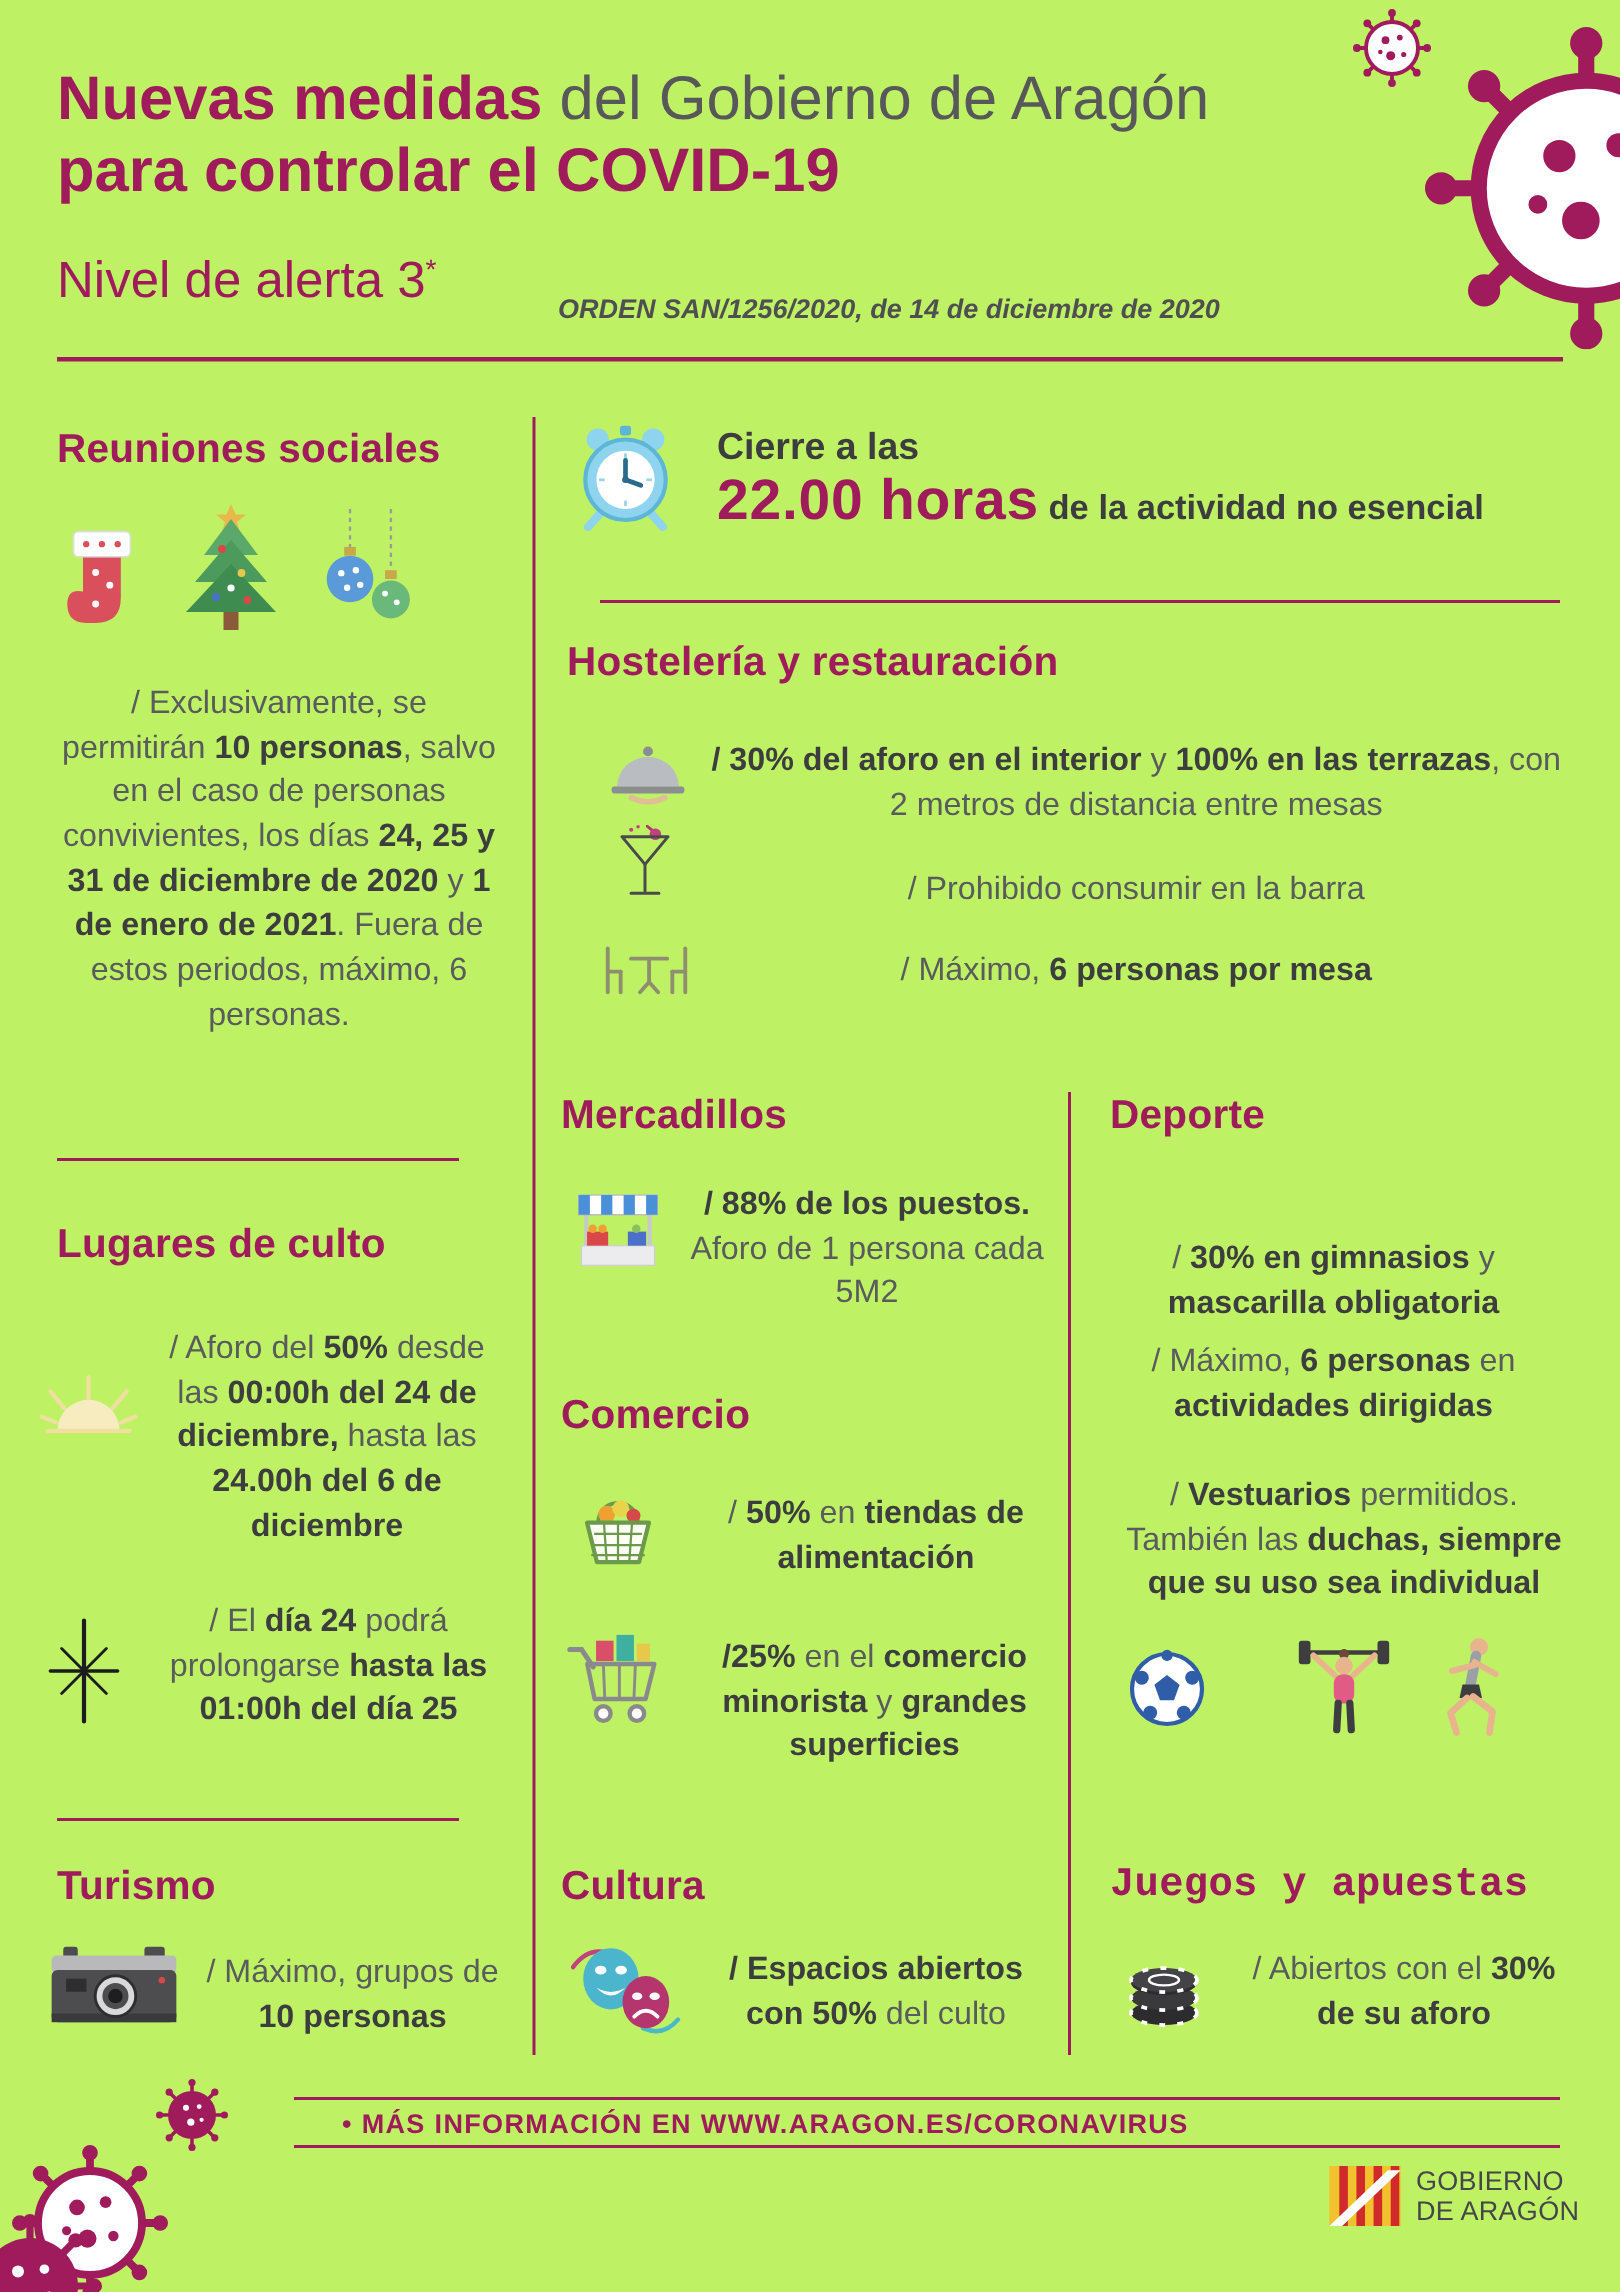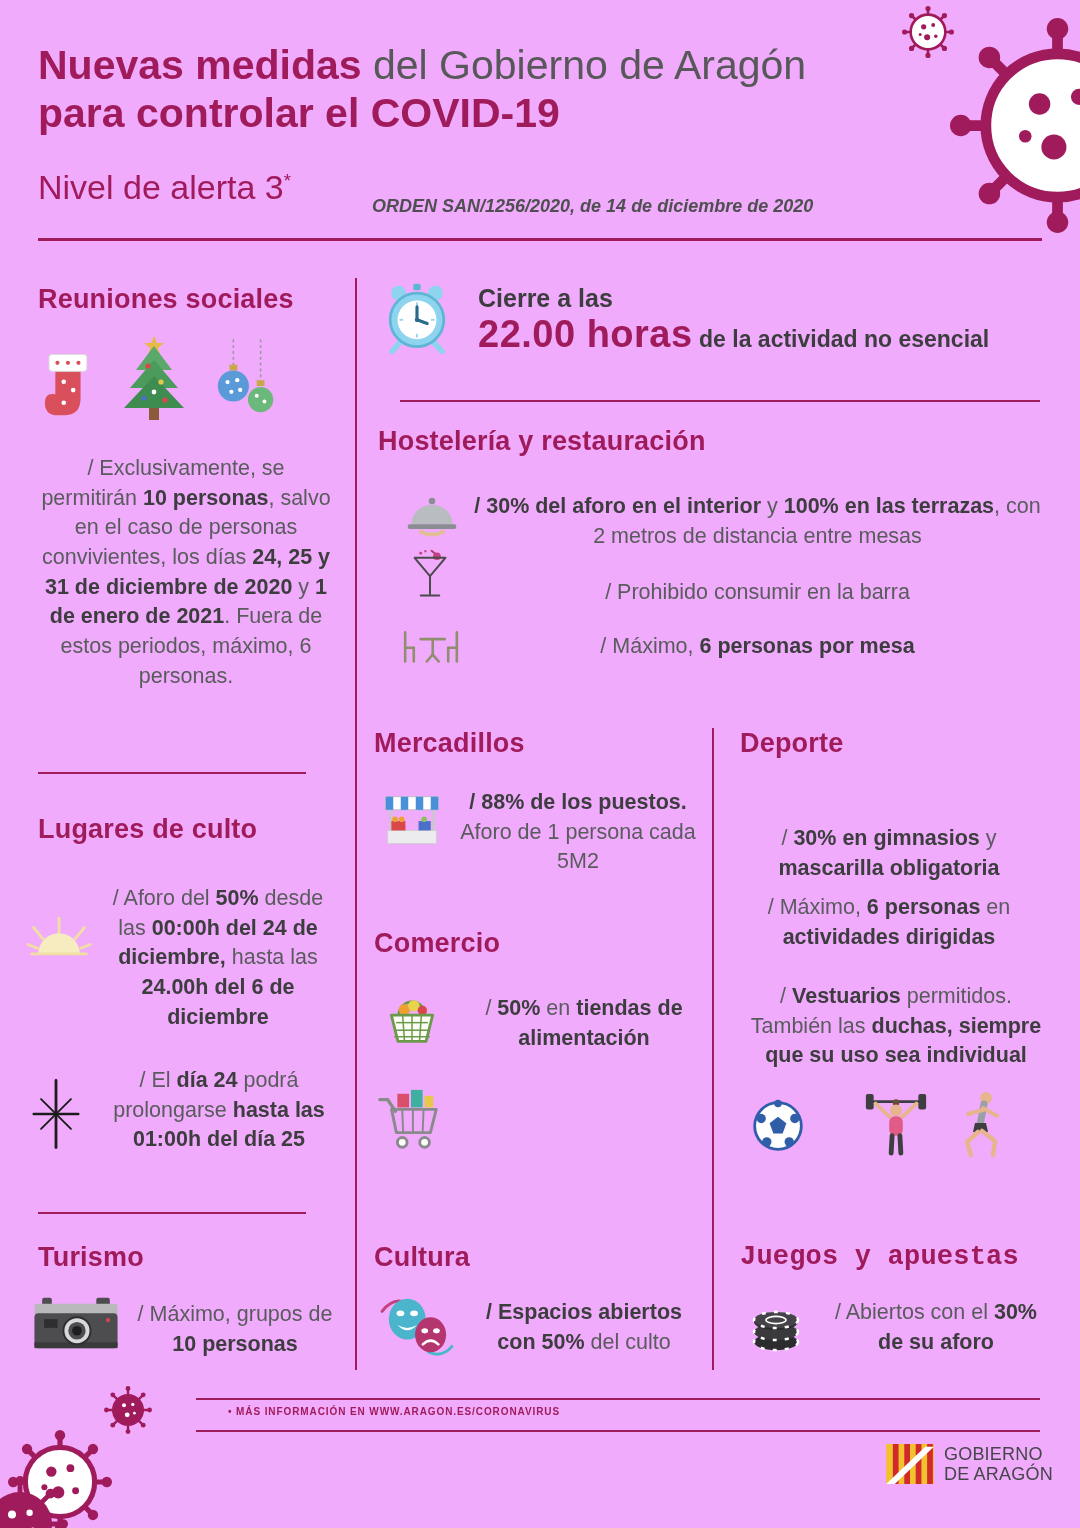--- a/index.html
+++ b/index.html
@@ -4,21 +4,21 @@
 <style>
   :root{
     --accent:#a01b5b;
     --body:#5a5b5d;
     --bold:#3d3d3f;
   }
   *{margin:0;padding:0;box-sizing:border-box;}
   html,body{background:#e9e9e9;}
   #page{
     position:relative;width:1080px;height:1528px;margin:0 auto;
-    background:#f0abfc;overflow:hidden;
+    background:#bef264;overflow:hidden;
     font-family:"Liberation Sans","DejaVu Sans",sans-serif;
   }
   .abs{position:absolute;}
   .hr{position:absolute;background:var(--accent);}
   .icon{position:absolute;}
   .icon svg{width:100%;height:100%;display:block;}
   .b{font-weight:700;color:var(--bold);}
   .accent{color:var(--accent) !important;}
   .txt{position:absolute;font-size:21.5px;line-height:1.38;color:var(--body);text-align:center;}
   .sec-title{position:absolute;font-size:27px;font-weight:700;color:var(--accent);letter-spacing:0.2px;}
@@ -86,21 +86,21 @@
   #dep-3{left:742px;top:982px;width:308px;}
   #ball-icon{left:750px;top:1098px;width:56px;height:56px;}
   #dumbbell-icon{left:860px;top:1090px;width:72px;height:68px;}
   #runner-icon{left:952px;top:1088px;width:60px;height:72px;}
 
   #jue-title{left:740px;top:1242px;font-family:Liberation Mono, monospace;}
   #chips-icon{left:748px;top:1294px;width:60px;height:60px;}
   #jue-1{left:826px;top:1298px;width:220px;}
 
   #f-rule-1{left:196px;top:1398px;width:844px;height:2px;}
-  #f-info{position:absolute;left:228px;top:1406px;font-size:10px;font-weight:700;color:var(--accent);letter-spacing:0.9px;}
+  #f-info{position:absolute;left:228px;top:1406px;font-size:18px;font-weight:700;color:var(--accent);letter-spacing:0.9px;}
   #f-rule-2{left:196px;top:1430px;width:844px;height:2px;}
 
   #logo{position:absolute;left:886px;top:1444px;display:flex;gap:10px;align-items:center;}
   #logo .flag{width:48px;height:40px;}
   #logo .ltxt{font-size:18px;font-weight:400;color:#46464a;line-height:1.12;letter-spacing:0.2px;}
 
   #virus-bl-1{left:104px;top:1386px;width:48px;height:48px;}
   #virus-bl-2{left:8px;top:1430px;width:104px;height:104px;}
   #virus-bl-3{left:-28px;top:1476px;width:96px;height:96px;}
 </style>
@@ -416,20 +416,21 @@
       <path d="M16,24 L62,24 L56,48 L21,48 Z" fill="none" stroke="#8a8a8c" stroke-width="3" stroke-linejoin="round"></path>
       <g stroke="#8a8a8c" stroke-width="2">
           <line x1="27" y1="24" x2="28" y2="48"></line>
           <line x1="38" y1="24" x2="38" y2="48"></line>
           <line x1="49" y1="24" x2="48" y2="48"></line>
         </g>
       <circle cx="27" cy="58" r="5" fill="#ffffff" stroke="#8a8a8c" stroke-width="3"></circle>
       <circle cx="50" cy="58" r="5" fill="#ffffff" stroke="#8a8a8c" stroke-width="3"></circle>
     </svg>
   </div>
+  <div id="com-2" class="txt"><span class="b">/25%</span><span> en el </span><span class="b">comercio minorista</span><span> y </span><span class="b">grandes superficies</span></div>
 
   <div id="cult-title" class="sec-title">Cultura</div>
 
   <div id="masks-icon" class="icon">
     <svg viewBox="0 0 80 70">
       <path d="M4,20 Q16,4 32,12" fill="none" stroke="#c2427e" stroke-width="3" stroke-linecap="round"></path>
       <path d="M52,62 Q66,68 76,56" fill="none" stroke="#49b8c8" stroke-width="3" stroke-linecap="round"></path>
       <ellipse cx="30" cy="28" rx="19" ry="21" fill="#4ab5cd"></ellipse>
       <ellipse cx="23" cy="22" rx="4" ry="3" fill="#ffffff"></ellipse>
         <ellipse cx="37" cy="22" rx="4" ry="3" fill="#ffffff"></ellipse>

